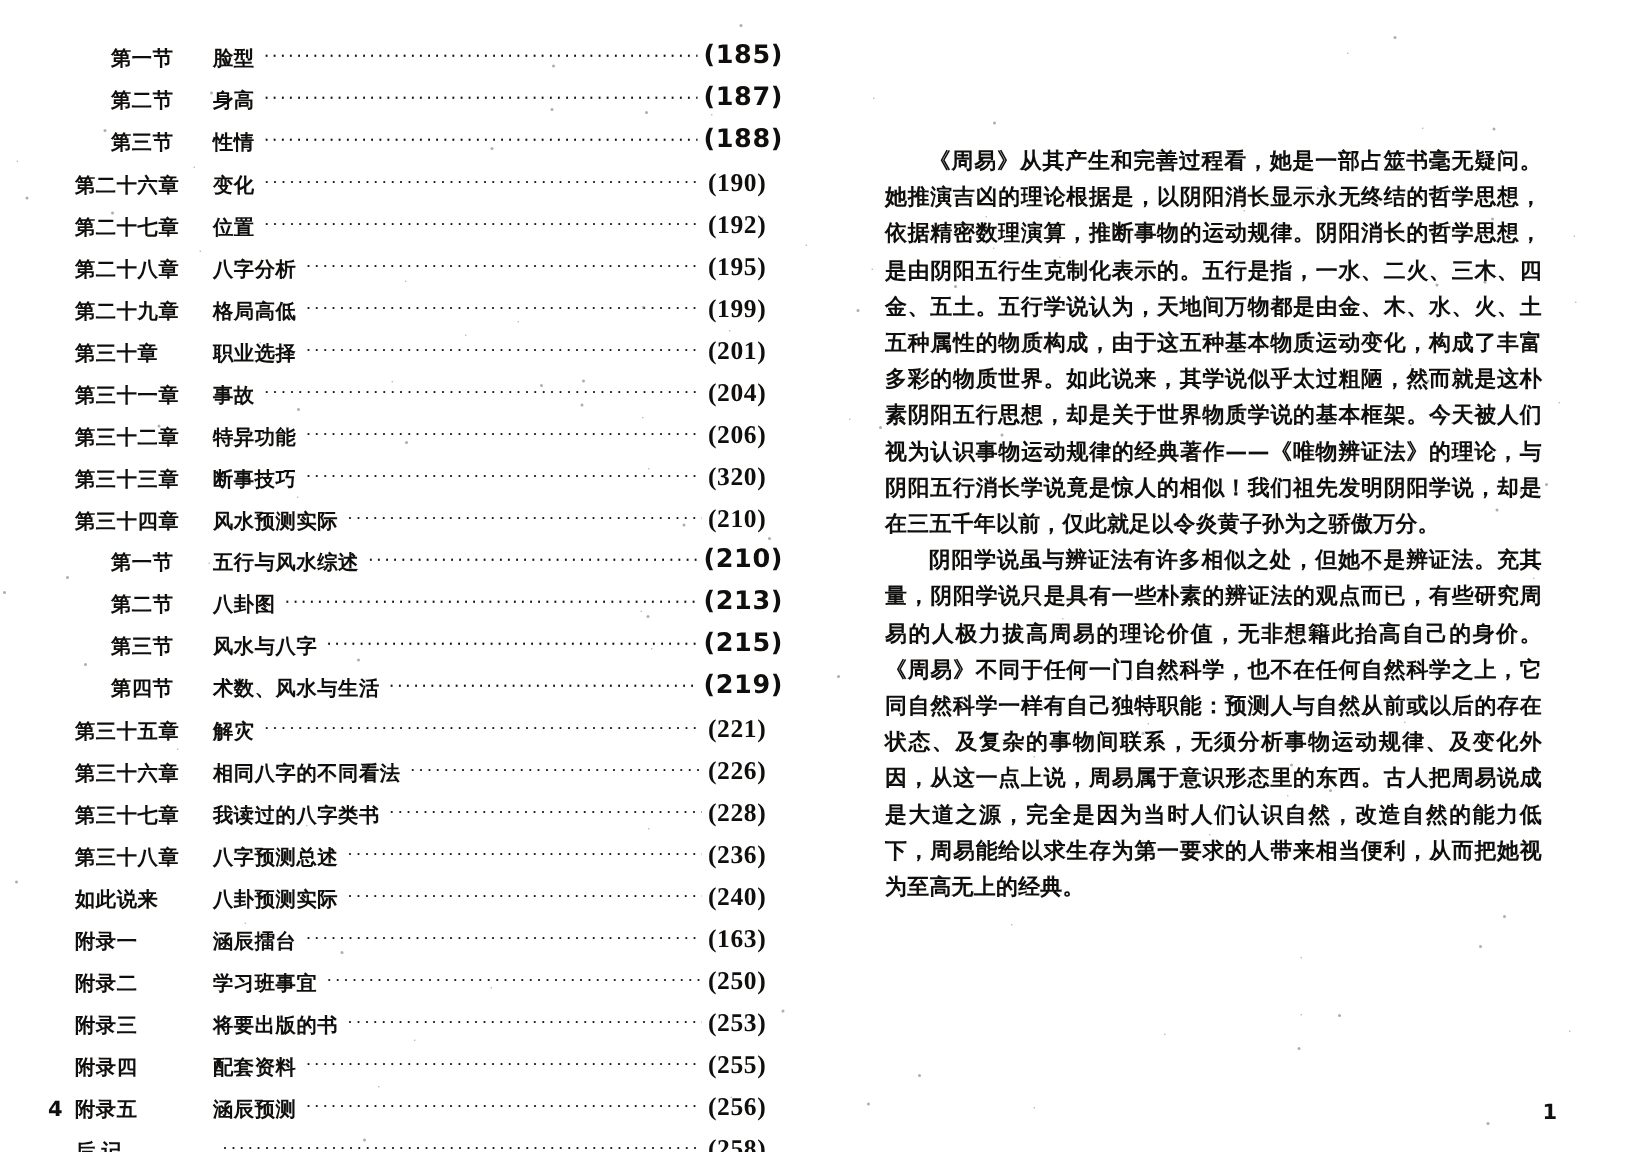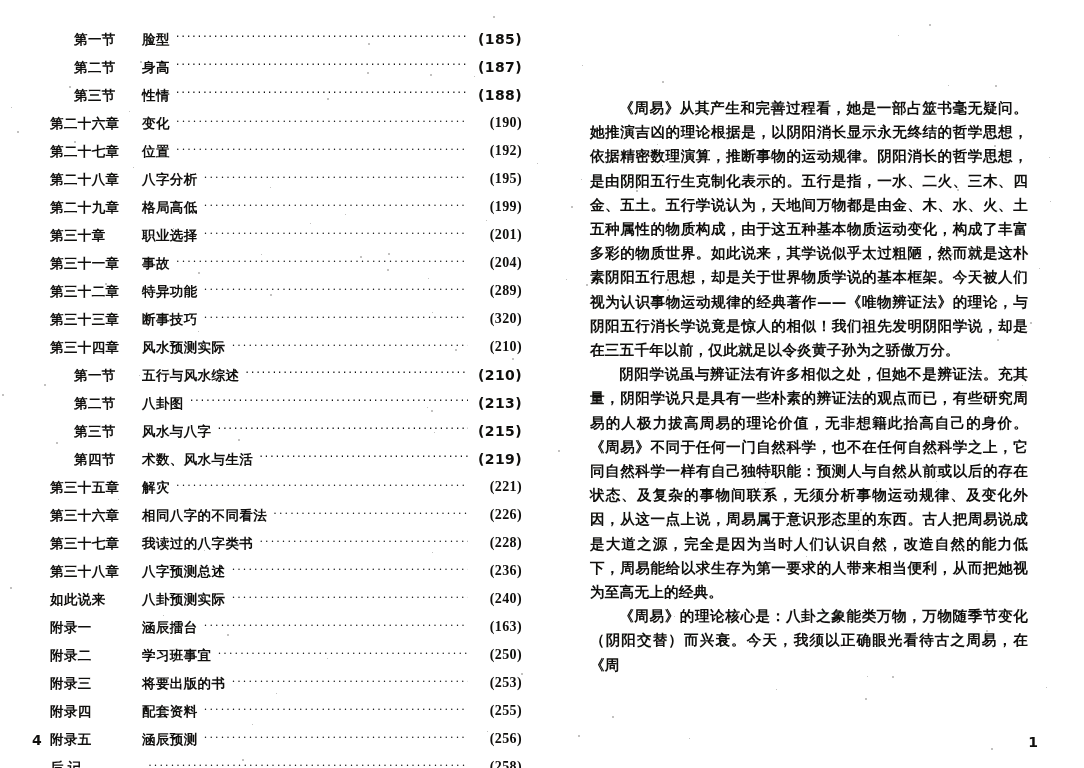--- a/index.html
+++ b/index.html
@@ -59,24 +59,24 @@
     border-bottom: 0;
     overflow: hidden;
     white-space: nowrap;
     margin: 0 4px 3px 6px;
     font-size: 12px;
     letter-spacing: 1.6px;
     color: #111;
     text-align: left;
   }
   .toc-page {
-    font-size: 14px;
+    font-size: 17px;
     font-weight: 600;
     min-width: 50px;
-    text-align: right;
+    text-align: left;
   }
   .folio-left {
     position: absolute;
     left: 32px;
     bottom: 20px;
     font-size: 14px;
     font-weight: 700;
   }
   
   .right-page {
@@ -176,21 +176,21 @@
         <li class="toc-row ind-0">
           <span class="toc-chap">第三十一章</span>
           <span class="toc-title">事故</span>
           <span class="toc-dots">·····································································</span>
           <span class="toc-page">(204)</span>
         </li>
         <li class="toc-row ind-0">
           <span class="toc-chap">第三十二章</span>
           <span class="toc-title">特异功能</span>
           <span class="toc-dots">·····································································</span>
-          <span class="toc-page">(289)</span>
+          <span class="toc-page">(206)</span>
         </li>
         <li class="toc-row ind-0">
           <span class="toc-chap">第三十三章</span>
           <span class="toc-title">断事技巧</span>
           <span class="toc-dots">·····································································</span>
           <span class="toc-page">(320)</span>
         </li>
         <li class="toc-row ind-0">
           <span class="toc-chap">第三十四章</span>
           <span class="toc-title">风水预测实际</span>
@@ -288,21 +288,20 @@
           <span class="toc-page">(258)</span>
         </li>
       </ul>
     <div class="folio-left">4</div>
   </div>
 
   <div class="right-page">
     <div id="body-text">
         <p class="body-p">《周易》从其产生和完善过程看，她是一部占筮书毫无疑问。她推演吉凶的理论根据是，以阴阳消长显示永无终结的哲学思想，依据精密数理演算，推断事物的运动规律。阴阳消长的哲学思想，是由阴阳五行生克制化表示的。五行是指，一水、二火、三木、四金、五土。五行学说认为，天地间万物都是由金、木、水、火、土五种属性的物质构成，由于这五种基本物质运动变化，构成了丰富多彩的物质世界。如此说来，其学说似乎太过粗陋，然而就是这朴素阴阳五行思想，却是关于世界物质学说的基本框架。今天被人们视为认识事物运动规律的经典著作——《唯物辨证法》的理论，与阴阳五行消长学说竟是惊人的相似！我们祖先发明阴阳学说，却是在三五千年以前，仅此就足以令炎黄子孙为之骄傲万分。</p>
         <p class="body-p">阴阳学说虽与辨证法有许多相似之处，但她不是辨证法。充其量，阴阳学说只是具有一些朴素的辨证法的观点而已，有些研究周易的人极力拔高周易的理论价值，无非想籍此抬高自己的身价。《周易》不同于任何一门自然科学，也不在任何自然科学之上，它同自然科学一样有自己独特职能：预测人与自然从前或以后的存在状态、及复杂的事物间联系，无须分析事物运动规律、及变化外因，从这一点上说，周易属于意识形态里的东西。古人把周易说成是大道之源，完全是因为当时人们认识自然，改造自然的能力低下，周易能给以求生存为第一要求的人带来相当便利，从而把她视为至高无上的经典。</p>
-        <p class="body-p">《周易》的理论核心是：八卦之象能类万物，万物随季节变化（阴阳交替）而兴衰。今天，我须以正确眼光看待古之周易，在《周</p>
       </div>
     <div class="folio-right">1</div>
   </div>
 
 </div>
 
 <div class="speck" style="width: 2px; height: 2px; left: 2px; top: 394px;"></div>
 <div class="speck" style="width: 2px; height: 2px; left: 761px; top: 180px;"></div>
 <div class="speck" style="width: 1px; height: 1px; left: 878px; top: 125px;"></div>
 <div class="speck" style="width: 1px; height: 1px; left: 657px; top: 144px;"></div>

